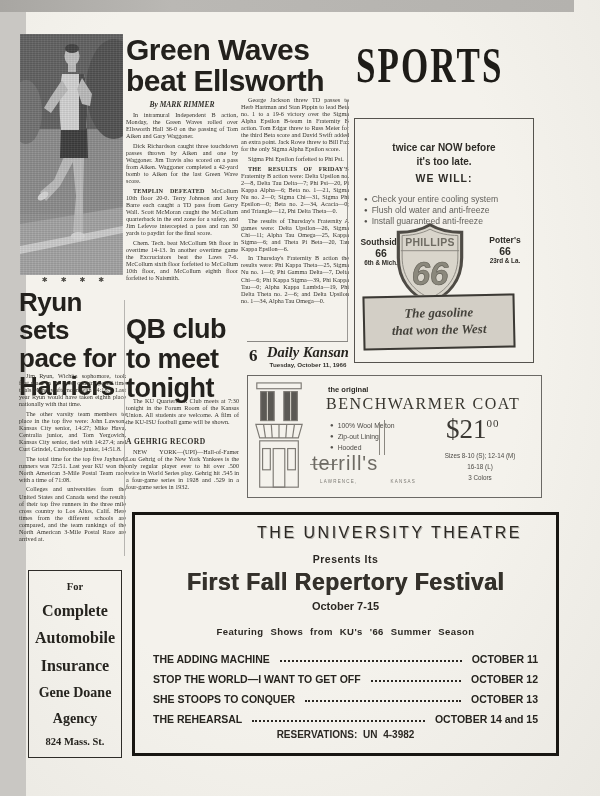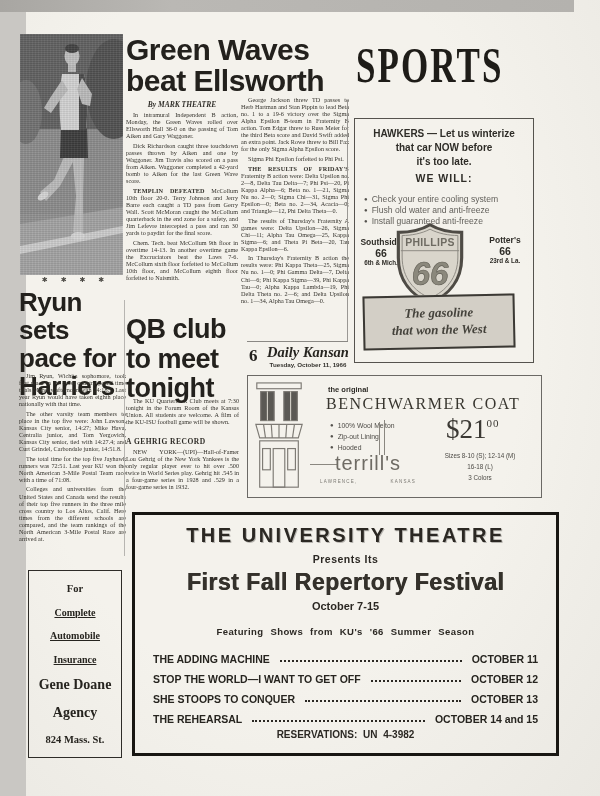--- a/index.html
+++ b/index.html
@@ -86,50 +86,50 @@
   .bw-sketch{position:absolute;left:4px;top:5px;width:54px;height:111px;}
   .bw-kicker{position:absolute;left:80px;top:9px;font-weight:700;font-size:7.5px;color:#2e2c27;}
   .bw-title{position:absolute;left:78px;top:19px;font:400 16px "Liberation Serif",serif;
             letter-spacing:1.5px;color:#38362f;}
   .bw-bullets{position:absolute;left:82px;top:44px;}
   .bw-bullet{font-size:6.8px;line-height:11px;color:#4c4a45;white-space:nowrap;}
   .bw-price{position:absolute;left:198px;top:38px;font:400 27px "Liberation Serif",serif;color:#3b3934;}
   .bw-price sup{font-size:11px;vertical-align:11px;letter-spacing:1px;}
   .bw-sizes{position:absolute;left:174px;top:74px;width:116px;text-align:center;
             font-size:6.3px;line-height:11px;color:#4c4a45;}
-  .bw-store{position:absolute;left:64px;top:76px;width:112px;text-align:center;
+  .bw-store{position:absolute;left:64px;top:76px;width:112px;text-align:left;
             font-size:20px;letter-spacing:1px;color:#6e6b64;}
   .bw-store-sub{position:absolute;left:72px;top:103px;width:96px;display:flex;
                 justify-content:space-between;font-size:4.5px;letter-spacing:1.2px;color:#7a7872;}
   .bw-asc{position:absolute;width:1px;background:#8a8780;}
   .bw-asc1{left:131px;top:46px;height:33px;}
   .bw-asc2{left:136px;top:44px;height:35px;}
   .bw-tbar{position:absolute;left:62px;top:88px;width:28px;height:1px;background:#8a8780;}
 
   
   .theatre-box{left:132px;top:512px;width:421px;height:238px;border:3.5px solid #181612;}
   .th-c{position:absolute;left:0;width:100%;text-align:center;color:#2b2823;}
-  .th-title{top:9px;font-weight:700;font-size:20px;letter-spacing:2.5px;
-            text-shadow:1px 1px 0 rgba(43,40,35,.3);}
+  .th-title{top:9px;font-weight:400;font-size:16px;letter-spacing:2.5px;
+            text-shadow:1px 1px 0 rgba(43,40,35,.3);margin-left:44px;}
   .th-presents{top:38px;font-weight:700;font-size:10.5px;letter-spacing:.5px;}
   .th-festival{top:54px;font-weight:700;font-size:23px;letter-spacing:.5px;color:#34312b;
                text-shadow:.6px 0 0 #34312b;}
   .th-dates{top:85px;font-weight:700;font-size:11px;}
   .th-featuring{top:111px;font-weight:700;font-size:9.5px;word-spacing:4px;letter-spacing:.4px;}
   .th-shows{position:absolute;left:18px;right:18px;top:130px;}
   .th-row{display:flex;align-items:flex-end;height:20px;font-weight:700;font-size:10.5px;color:#26241f;}
   .th-leader{flex:1;border-bottom:2px dotted #2b2823;margin:0 10px 3px;}
   .th-reservations{top:214px;font-weight:700;font-size:10px;word-spacing:3px;}
 
   
   .ins-box{left:28px;top:570px;width:92px;height:186px;border:1.5px solid #2e2c28;
            display:flex;flex-direction:column;justify-content:space-evenly;align-items:center;
            font-family:"Liberation Serif",serif;font-weight:700;color:#26241f;}
   .ins-l1{font-size:10.5px;}
-  .ins-word{font-size:10px;text-decoration:underline;}
+  .ins-word{font-size:16px;}
   .ins-name{font-size:14px;}
   .ins-addr{font-size:10.5px;}
 </style>
 </head>
 <body>
 
 <div class="page">
 
   <div class="abs corner-mark"></div>
   <div class="abs edge-shadow"></div>
@@ -157,40 +157,39 @@
       <path d="M62,44 L72,60 L70,72 L62,70 L57,55 Z" fill="#bdb9af"></path>
       <rect x="48" y="29" width="8" height="9" fill="#bdb9af"></rect>
       <ellipse cx="52" cy="22" rx="7.5" ry="9.5" fill="#c3bfb5"></ellipse>
       <ellipse cx="52" cy="14.5" rx="7" ry="4.5" fill="#3c3a35"></ellipse>
     </svg>
   </div>
   <div class="abs photo-stars">✱ ✱ ✱ ✱</div>
 
   <h1 class="abs headline gw-headline">Green Waves
 beat Ellsworth</h1>
-  <div class="abs gw-byline">By MARK THEATRE</div>
+  <div class="abs gw-byline">By MARK RIMMER</div>
   <div class="abs col gw-col1">
     <p>In intramural Independent B action, Monday, the Green Waves rolled over Ellsworth Hall 36-0 on the passing of Tom Aiken and Gary Waggoner.</p>
     <p>Dick Richardson caught three touchdown passes thrown by Aiken and one by Waggoner. Jim Travis also scored on a pass from Aiken. Waggoner completed a 42-yard bomb to Aiken for the last Green Wave score.</p>
     <p><b>TEMPLIN DEFEATED</b><span> McCollum 10th floor 20-0. Terry Johnson and Jerry Barre each caught a TD pass from Gerry Wall. Scott McMoran caught the McCollum quarterback in the end zone for a safety, and Jim Lefevre intercepted a pass and ran 30 yards to paydirt for the final score.</span></p>
     <p>Chem. Tech. beat McCollum 9th floor in overtime 14-13. In another overtime game the Excruciators beat the Laws 7-6. McCollum sixth floor forfeited to McCollum 10th floor, and McCollum eighth floor forfeited to Naismith.</p>
   </div>
   <div class="abs col gw-col2">
     <p>George Jackson threw TD passes to Herb Hartman and Stan Pippin to lead Beta no. 1 to a 19-6 victory over the Sigma Alpha Epsilon B-team in Fraternity B action. Tom Edgar threw to Russ Meier for the third Beta score and David Swift added an extra point. Jack Rowe threw to Bill Fax for the only Sigma Alpha Epsilon score.</p>
     <p>Sigma Phi Epsilon forfeited to Phi Psi.</p>
     <p><b>THE RESULTS OF FRIDAY'S</b><span> Fraternity B action were: Delta Upsilon no. 2—8, Delta Tau Delta—7; Phi Psi—20, Pi Kappa Alpha—6; Beta no. 1—21, Sigma Nu no. 2—0; Sigma Chi—31, Sigma Phi Epsilon—0; Beta no. 2—34, Acacia—0; and Triangle—12, Phi Delta Theta—0.</span></p>
     <p>The results of Thursday's Fraternity A games were: Delta Upsilon—26, Sigma Chi—11; Alpha Tau Omega—25, Kappa Sigma—6; and Theta Pi Beta—20, Tau Kappa Epsilon—6.</p>
     <p>In Thursday's Fraternity B action the results were: Phi Kappa Theta—25, Sigma Nu no. 1—0; Phi Gamma Delta—7, Delta Chi—6; Phi Kappa Sigma—39, Phi Kappa Tau—0; Alpha Kappa Lambda—19, Phi Delta Theta no. 2—6; and Delta Upsilon no. 1—34, Alpha Tau Omega—0.</p>
   </div>
 
   <div class="abs sports">SPORTS</div>
 
   <div class="abs hawkers-box">
-    <div class="hk-line hk-l1">HAWKERS — Let us winterize</div>
-    <div class="hk-line hk-l2">that car NOW before</div>
+    <div class="hk-line hk-l2">twice car NOW before</div>
     <div class="hk-line hk-l3">it's too late.</div>
     <div class="hk-line hk-l4">WE WILL:</div>
     <div class="hk-bullets">
       <div class="hk-bullet"><span class="hk-dot">●</span><span>Check your entire cooling system</span></div>
       <div class="hk-bullet"><span class="hk-dot">●</span><span>Flush old water and anti-freeze</span></div>
       <div class="hk-bullet"><span class="hk-dot">●</span><span>Install guaranteed anti-freeze</span></div>
     </div>
     <div class="hk-station hk-southside">
       <div class="st-name">Southside</div>
       <div class="st-num">66</div>

